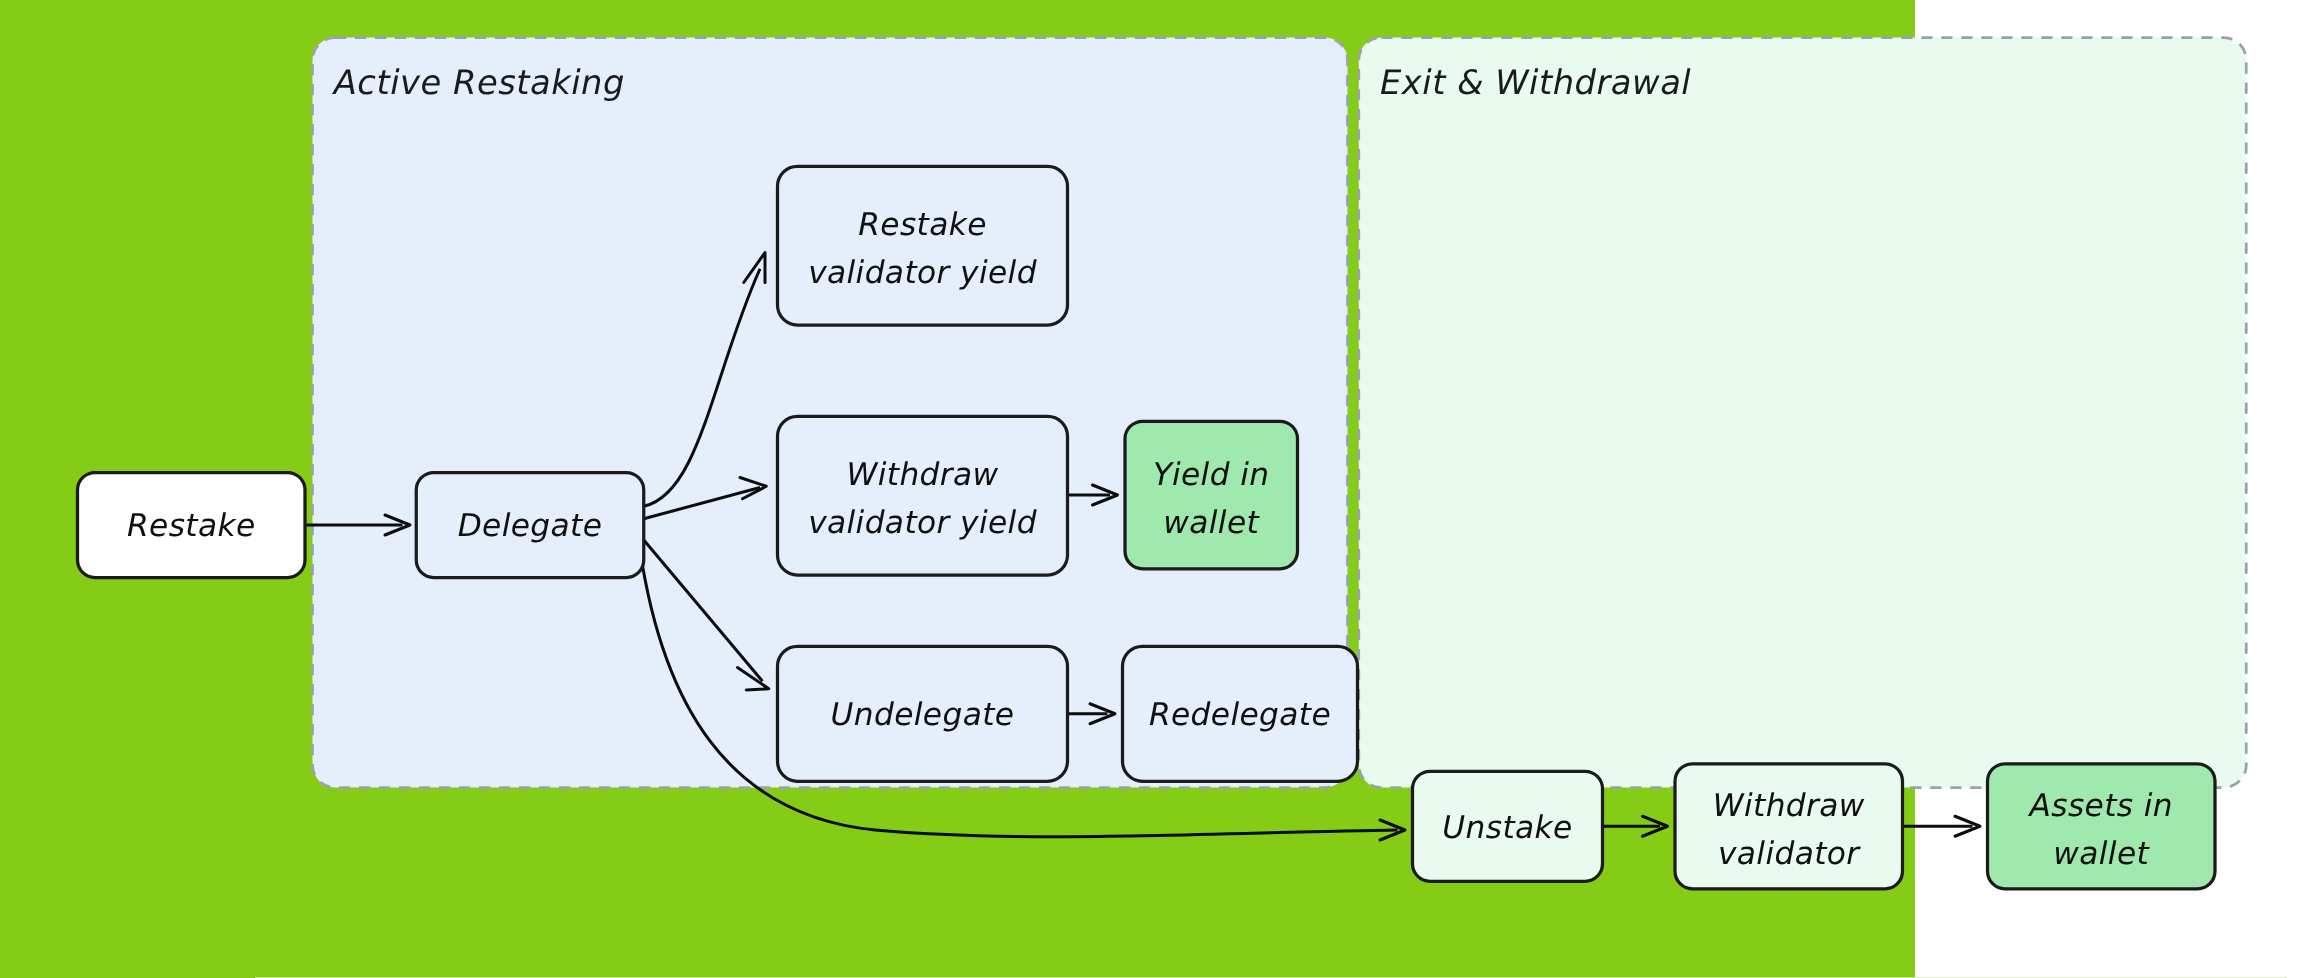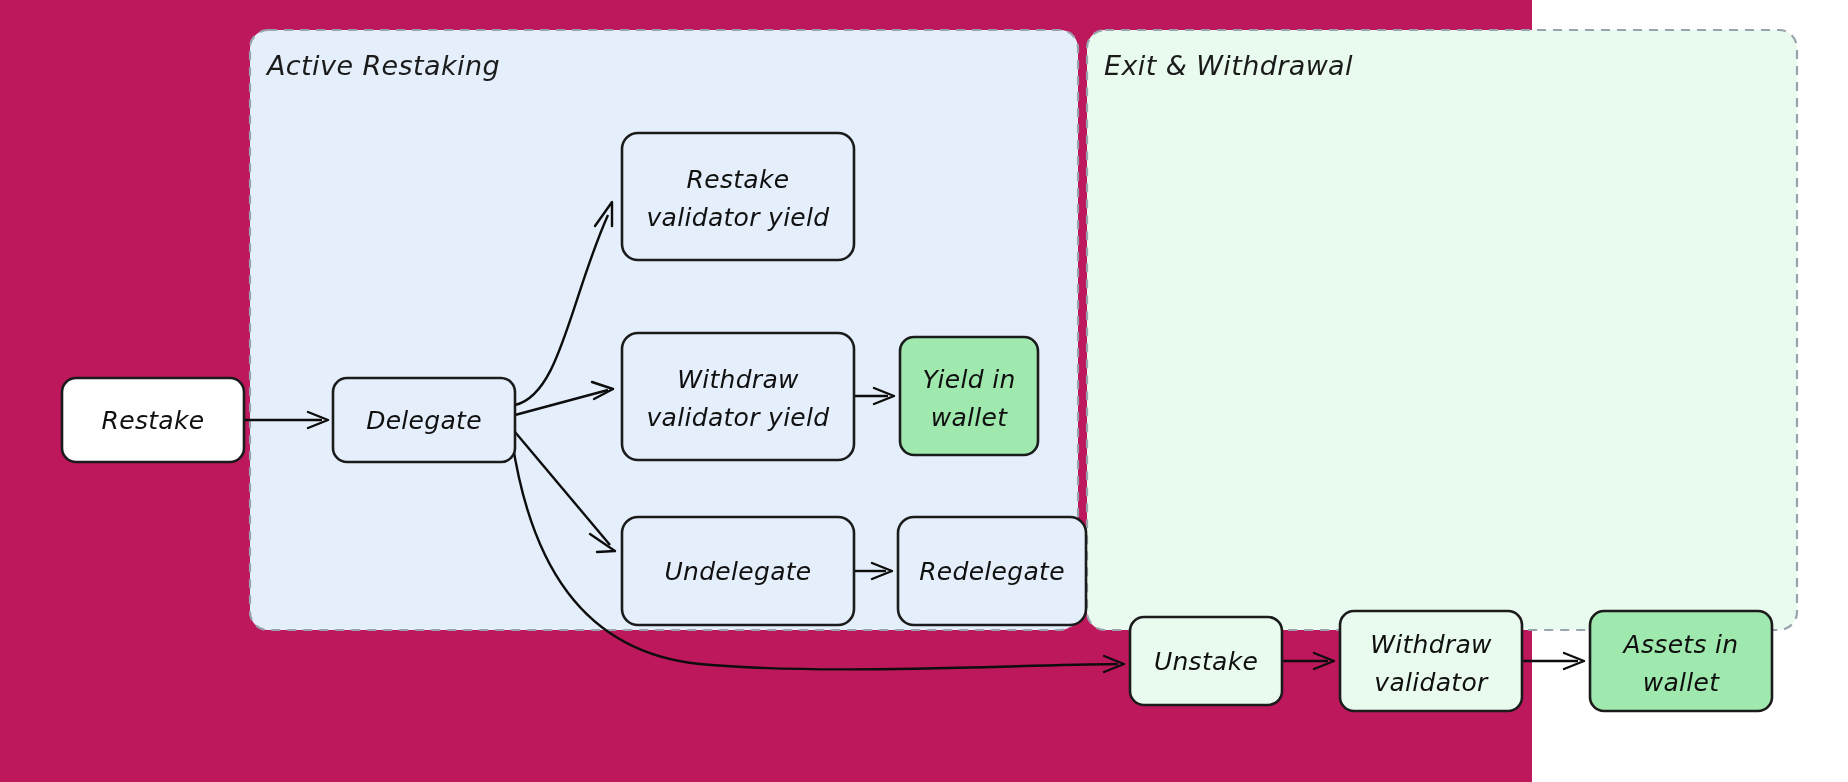--- a/index.html
+++ b/index.html
@@ -11,21 +11,21 @@
   body {
     width: 1848px;
     height: 782px;
     font-family: "DejaVu Sans", sans-serif;
     overflow: hidden;
   }
   #diagram-root {
     position: relative;
     width: 1532px;
     height: 782px;
-    background: #be185d;
+    background: #84cc16;
   }
   svg#flow-svg {
     position: absolute;
     top: 0;
     left: 0;
     width: 1848px;
     height: 782px;
     display: block;
   }
   .cluster-rect {

